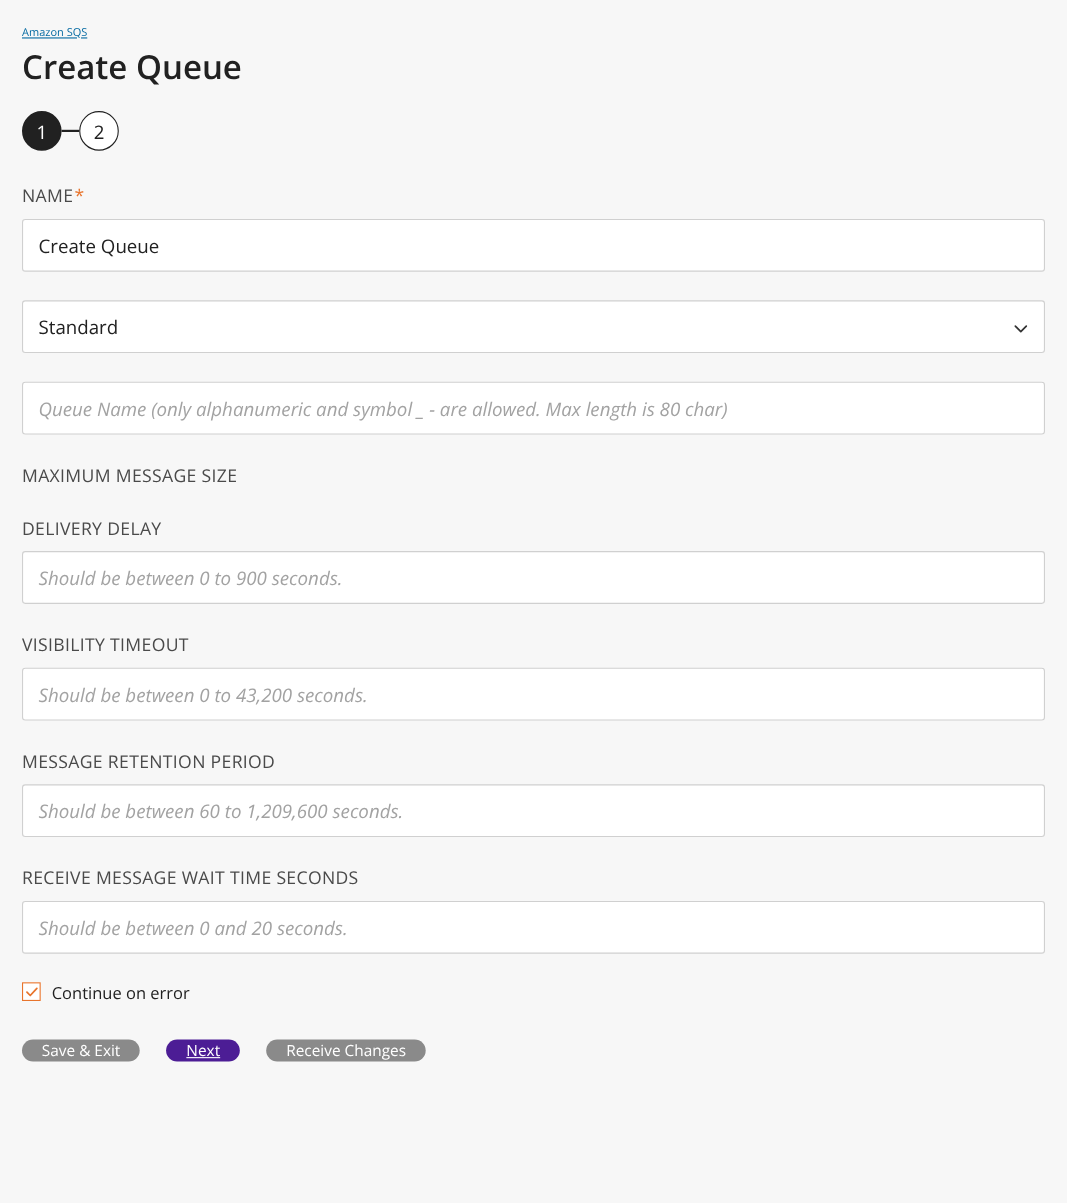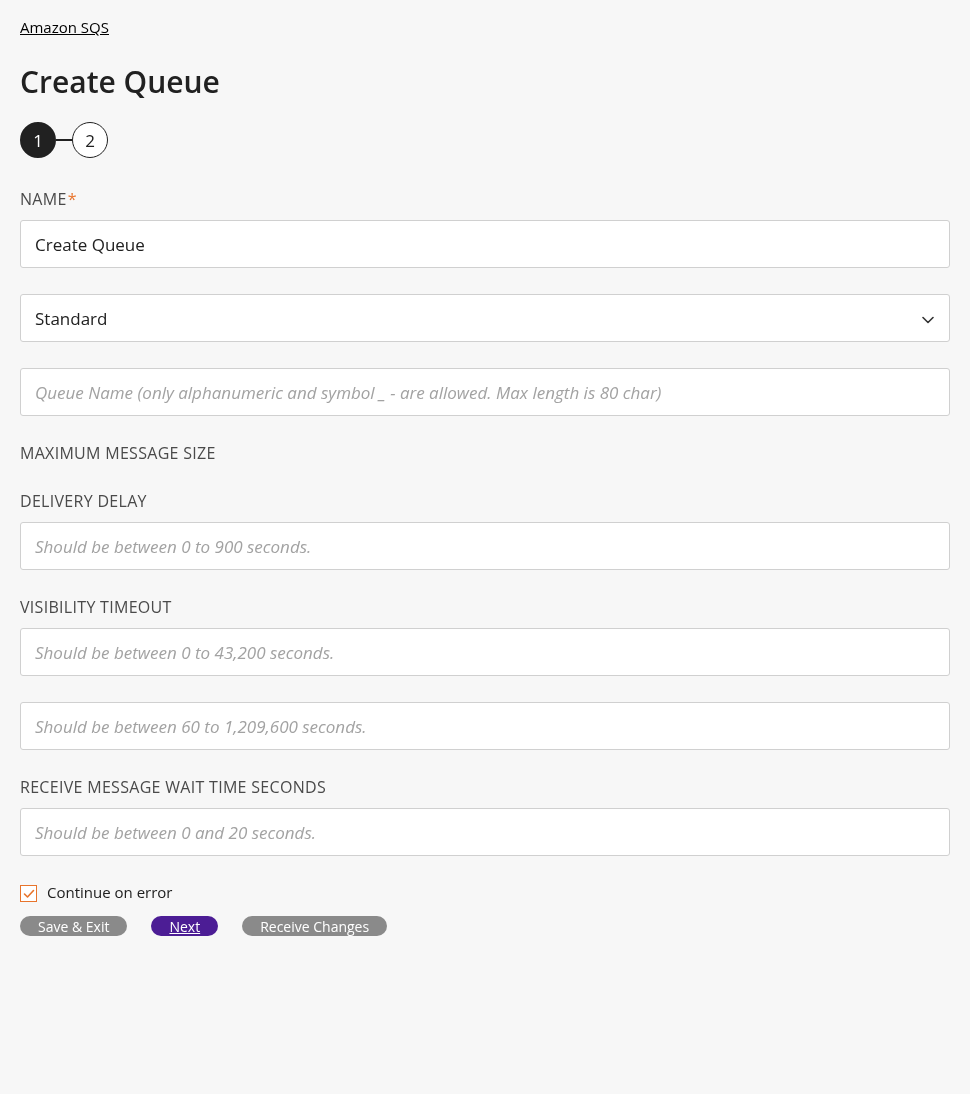--- a/index.html
+++ b/index.html
@@ -4,25 +4,25 @@
 <style>
   * { box-sizing: border-box; margin: 0; padding: 0; }
   body {
     font-family: "Open Sans", -apple-system, BlinkMacSystemFont, "Segoe UI", Roboto, sans-serif;
     background: #f7f7f7;
     color: #212121;
     width: 970px;
     padding: 16px 20px 30px 20px;
   }
   .breadcrumb {
-    font-size: 15px;
+    font-size: 10px;
     text-decoration: underline;
-    color: #000000;
+    color: #0369a1;
     display: inline-block;
-    margin-bottom: 24px;
+    margin-bottom: 4px;
     cursor: pointer;
   }
   .page-title {
     font-size: 30px;
     font-weight: 600;
     color: #212121;
     margin-bottom: 20px;
   }
   .stepper {
     display: flex;
@@ -97,24 +97,24 @@
   }
   .select-caret {
     position: absolute;
     right: 16px;
     top: 50%;
     transform: translateY(-50%);
     pointer-events: none;
   }
   .checkbox-row {
     display: flex;
-    align-items: flex-end;
+    align-items: flex-start;
     gap: 10px;
     margin-top: 4px;
-    margin-bottom: 14px;
+    margin-bottom: 32px;
   }
   .checkbox {
     width: 17px;
     height: 17px;
     border: 1.5px solid #e8742c;
     background: #fff;
     display: flex;
     align-items: center;
     justify-content: center;
     cursor: pointer;
@@ -186,20 +186,21 @@
   <label class="field-label">Delivery Delay</label>
   <input type="text" class="text-input" placeholder="Should be between 0 to 900 seconds." style="">
 </div>
 
 <div class="field-group">
   <label class="field-label">Visibility Timeout</label>
   <input type="text" class="text-input" placeholder="Should be between 0 to 43,200 seconds." style="">
 </div>
 
 <div class="field-group">
+  <label class="field-label">Message Retention Period</label>
   <input type="text" class="text-input" placeholder="Should be between 60 to 1,209,600 seconds." style="">
 </div>
 
 <div class="field-group">
   <label class="field-label">Receive Message Wait Time Seconds</label>
   <input type="text" class="text-input" placeholder="Should be between 0 and 20 seconds." style="">
 </div>
 
 <div class="checkbox-row">
   <div class="checkbox">

